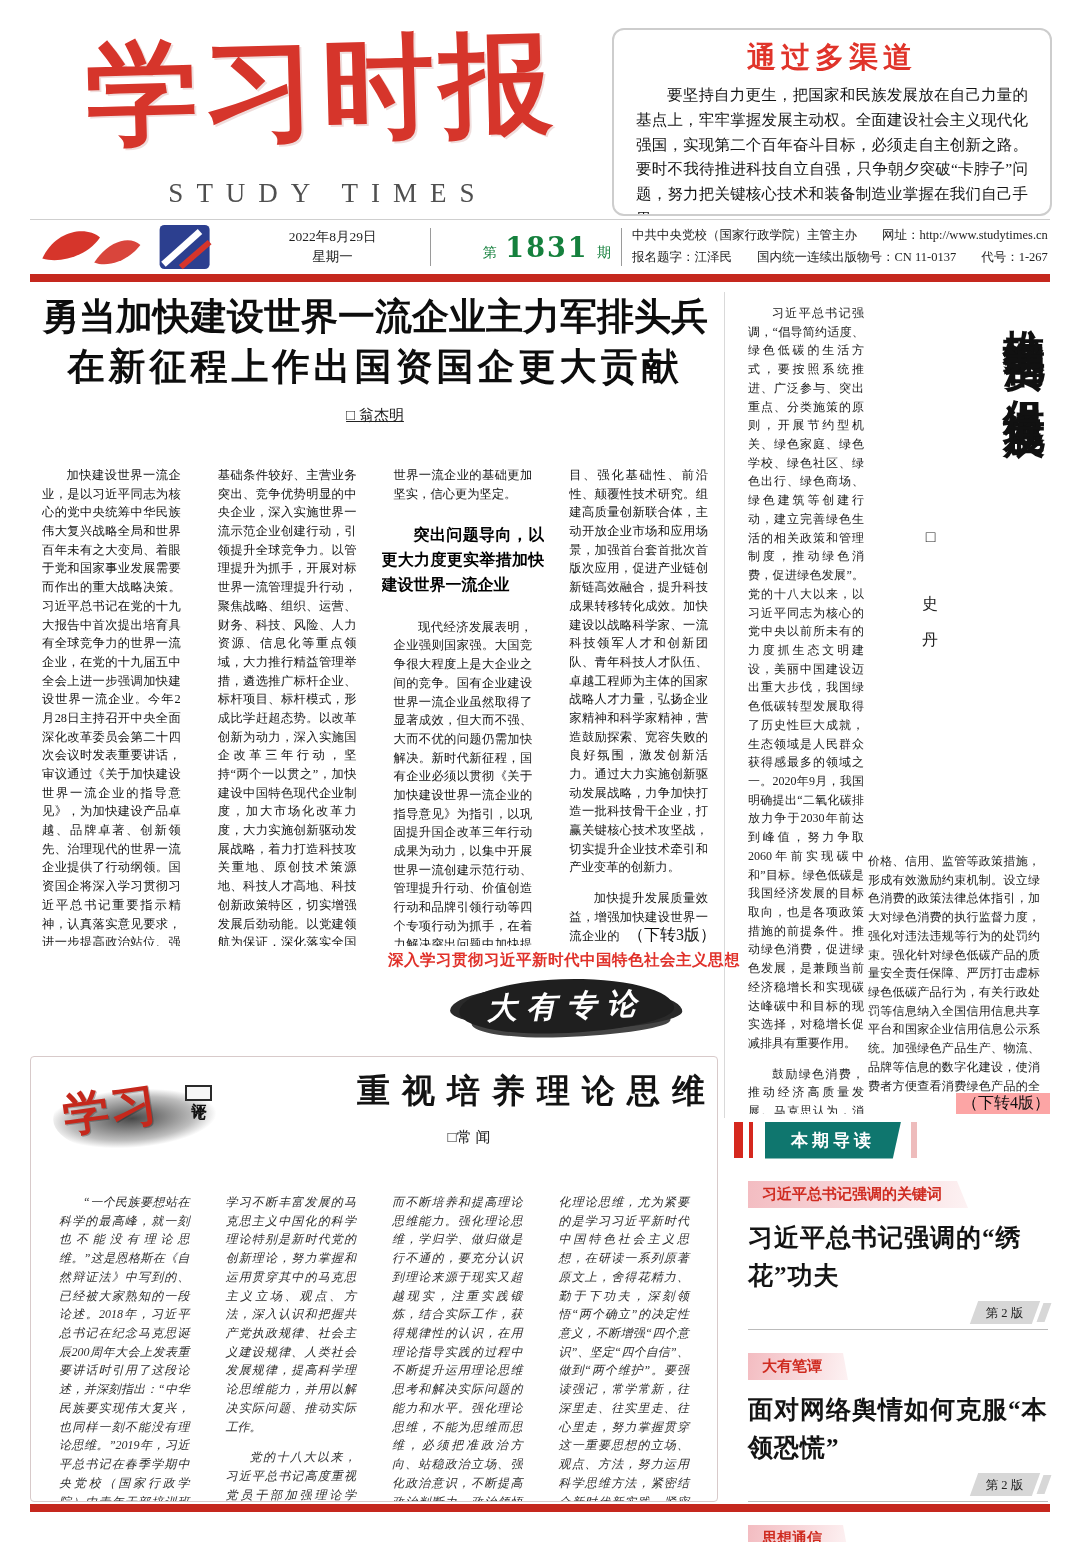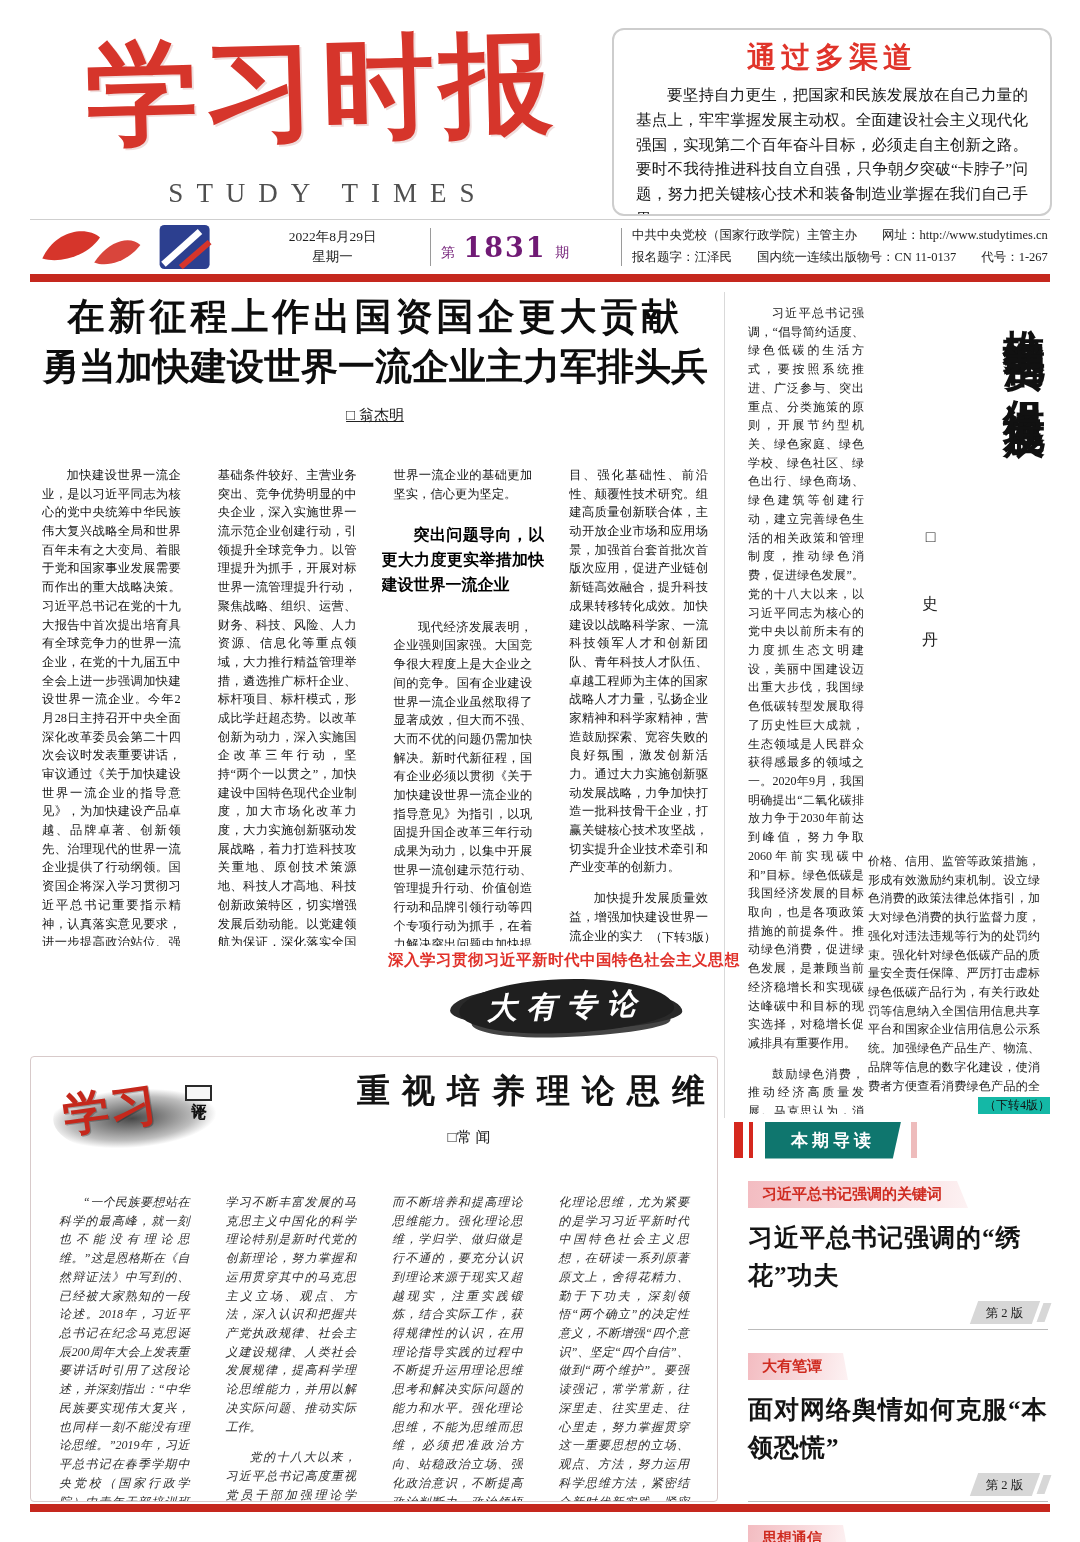--- a/index.html
+++ b/index.html
@@ -30,21 +30,21 @@
     letter-spacing:5px; font-family:"DejaVu Sans","Liberation Sans",sans-serif; }
   .quote-body { margin-top:5px; font-size:15.5px; line-height:1.6; text-indent:2em;
     text-align:justify; color:#141414; }
   .hairline-top { position:absolute; left:30px; top:219px; width:1020px; border-top:1px solid #cfcfcf; }
   
   .dateline { position:absolute; left:30px; top:224px; width:1020px; height:46px;
     display:flex; align-items:center; }
   .dl-logo { width:215px; height:50px; flex:0 0 auto; }
   .dl-date { width:175px; text-align:center; font-size:13.5px; line-height:1.5; color:#222; }
   .dl-vline { width:1px; height:38px; background:#9a9a9a; margin:0 10px; }
-  .dl-issue { width:170px; text-align:left; font-size:14px; color:#701a75; white-space:nowrap; }
+  .dl-issue { width:170px; text-align:right; font-size:14px; color:#15803d; white-space:nowrap; }
   .dl-issue b { font-size:27px; font-weight:600; letter-spacing:2px; padding:0 5px; font-family:"DejaVu Serif",serif;}
   .dl-pub { flex:1; font-size:12.5px; line-height:1.75; color:#222; white-space:nowrap; }
   .rule-red { position:absolute; left:30px; width:1020px; height:8px; background:#c5281e; }
   .rule-red.top { top:274px; }
   .rule-red.bottom { top:1504px; }
   
   .main-left { position:absolute; left:30px; top:292px; width:690px; height:760px; }
   .hl { text-align:center; font-size:37px; font-weight:900; color:#0d0d0d;
     font-family:"DejaVu Sans","Liberation Sans",sans-serif; line-height:1.35; }
   .hl.l2 { letter-spacing:4px; }
@@ -52,21 +52,21 @@
   .cols { position:absolute; left:0; top:162px; width:690px; height:492px;
     display:flex; gap:13px; }
   .cols .col { flex:1; overflow:hidden; font-size:12.3px; line-height:1.52;
     text-align:justify; color:#151515; }
   .cols p, .gcol p, .c-col p { margin:12px; text-indent:2em; }
   p.noind { text-indent:0 !important; }
   .sub-h {
     font-size:16px; font-weight:800; color:#000; line-height:1.55; margin:20px 0;
     text-indent:2em; font-family:"DejaVu Sans","Liberation Sans",sans-serif;
   }
-  .turn { font-size:12px; color:#111; }
+  .turn { font-size:16px; color:#111; }
   .main-turn { position:absolute; right:4px; bottom:0; background:#fff; padding-left:8px; }
   
   .banner { position:absolute; left:358px; top:658px; width:356px; text-align:left; }
   .banner-line { font-size:15.5px; font-weight:800; color:#e0312a; white-space:nowrap;
     font-family:"DejaVu Sans","Liberation Sans",sans-serif; letter-spacing:0.5px; }
   .banner-seal {
     margin:8px auto 0; width:215px; height:54px; background:#1f1f1f;
     border-radius:48% 52% 55% 45% / 55% 60% 40% 45%;
     transform:rotate(-2deg); display:flex; align-items:center; justify-content:center;
     box-shadow:14px 4px 0 -6px #2a2a2a, -16px -2px 0 -7px #2a2a2a, 4px 12px 0 -8px #444;
@@ -80,21 +80,21 @@
     text-align:justify; color:#1c1c1c; }
   .g-col1 { left:0; top:0; width:140px; height:822px; }
   .g-col2 { right:0; top:548px; width:196px; height:252px; }
   .g-title { position:absolute; right:0; top:4px; height:800px;
     writing-mode:vertical-rl; text-orientation:upright;
     font-size:42px; font-weight:800; color:#111; letter-spacing:4px;
     font-family:"DejaVu Serif","Liberation Serif",serif; }
   .g-author { position:absolute; right:112px; top:236px;
     writing-mode:vertical-rl; text-orientation:upright;
     font-size:16px; letter-spacing:10px; color:#222; }
-  .g-turn { position:absolute; right:2px; bottom:4px; background:#14b8a6; padding-left:6px; }
+  .g-turn { position:absolute; right:2px; bottom:4px; background:#fca5a5; padding-left:6px; }
   .lead { font-weight:400; }
   
   .commentary { position:absolute; left:30px; top:1056px; width:688px; height:446px;
     border:1px solid #d8caca; border-radius:4px; background:#fff; }
   .c-head { position:relative; height:96px; }
   .c-logo { position:absolute; left:22px; top:6px; width:175px; height:78px; }
   .c-splash { position:absolute; inset:0;
     background:radial-gradient(ellipse 62% 48% at 45% 55%, rgba(40,40,40,.85), rgba(110,110,110,.45) 58%, rgba(180,180,180,0) 78%);
     border-radius:50%; transform:rotate(-4deg); }
   .c-xuexi { position:absolute; left:10px; top:4px; font-size:46px; font-weight:900;
@@ -168,22 +168,22 @@
     <div class="dl-vline"></div>
     <div class="dl-pub">
       <div>中共中央党校（国家行政学院）主管主办　　网址：http://www.studytimes.cn</div>
       <div>报名题字：江泽民　　国内统一连续出版物号：CN 11-0137　　代号：1-267</div>
     </div>
   </div>
 
   <div class="rule-red top"></div>
 
   <div class="main-left">
+    <h1 class="hl l1">勇当加快建设世界一流企业主力军排头兵</h1>
     <h1 class="hl l2">在新征程上作出国资国企更大贡献</h1>
-    <h1 class="hl l1">勇当加快建设世界一流企业主力军排头兵</h1>
     <div class="byline">□ 翁杰明</div>
     <div class="cols">
       <div class="col">
         <p>加快建设世界一流企业，是以习近平同志为核心的党中央统筹中华民族伟大复兴战略全局和世界百年未有之大变局、着眼于党和国家事业发展需要而作出的重大战略决策。习近平总书记在党的十九大报告中首次提出培育具有全球竞争力的世界一流企业，在党的十九届五中全会上进一步强调加快建设世界一流企业。今年2月28日主持召开中央全面深化改革委员会第二十四次会议时发表重要讲话，审议通过《关于加快建设世界一流企业的指导意见》，为加快建设产品卓越、品牌卓著、创新领先、治理现代的世界一流企业提供了行动纲领。国资国企将深入学习贯彻习近平总书记重要指示精神，认真落实意见要求，进一步提高政治站位、强化使命担当，把建设世界一流企业作为一项全局性、战略性、引领性重大任务来抓，努力走在前、作表率，在全面建设社会主义现代化国家、实现第二个百年奋斗目标进程中实现更大发展、发挥更大作用。</p>
 
       </div>
       <div class="col">
         <p class="noind">基础条件较好、主营业务突出、竞争优势明显的中央企业，深入实施世界一流示范企业创建行动，引领提升全球竞争力。以管理提升为抓手，开展对标世界一流管理提升行动，聚焦战略、组织、运营、财务、科技、风险、人力资源、信息化等重点领域，大力推行精益管理举措，遴选推广标杆企业、标杆项目、标杆模式，形成比学赶超态势。以改革创新为动力，深入实施国企改革三年行动，坚持“两个一以贯之”，加快建设中国特色现代企业制度，加大市场化改革力度，大力实施创新驱动发展战略，着力打造科技攻关重地、原创技术策源地、科技人才高地、科技创新政策特区，切实增强发展后劲动能。以党建领航为保证，深化落实全国国有企业党的建设工作会议精神，层层压实党建责任，提升党建工作标准化规范化水平，着力打造高素质专业化干部人才队伍，深化正风肃纪反腐，营造良好政治生态，持续发挥国有企业政治优势，以高质量党建有力引领保障企业高质量发展。</p>
 
       </div>

